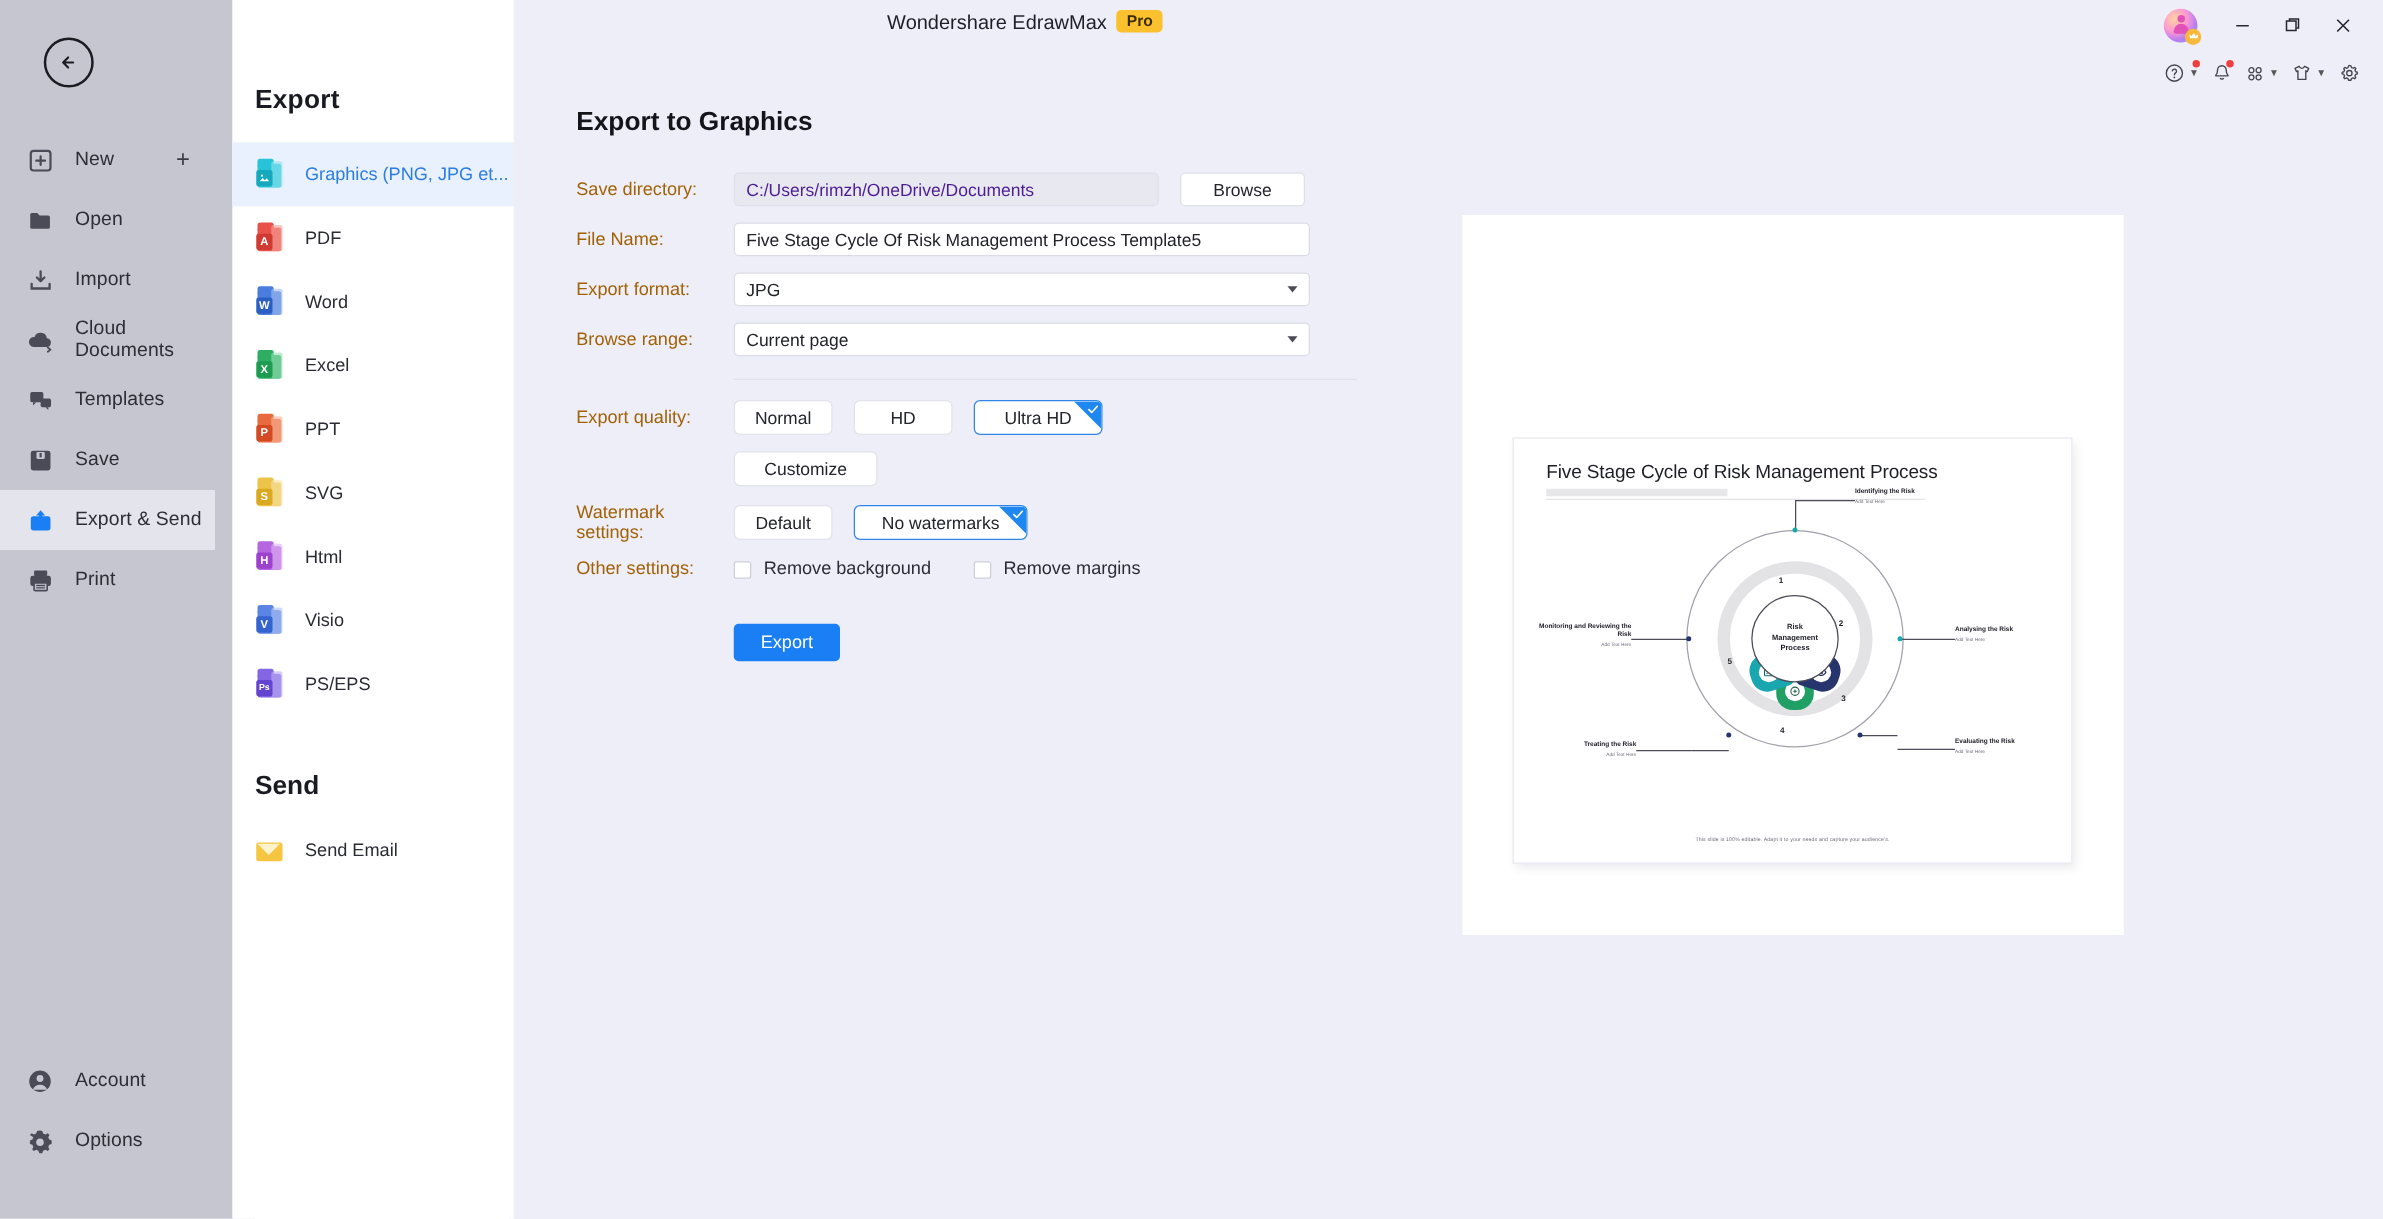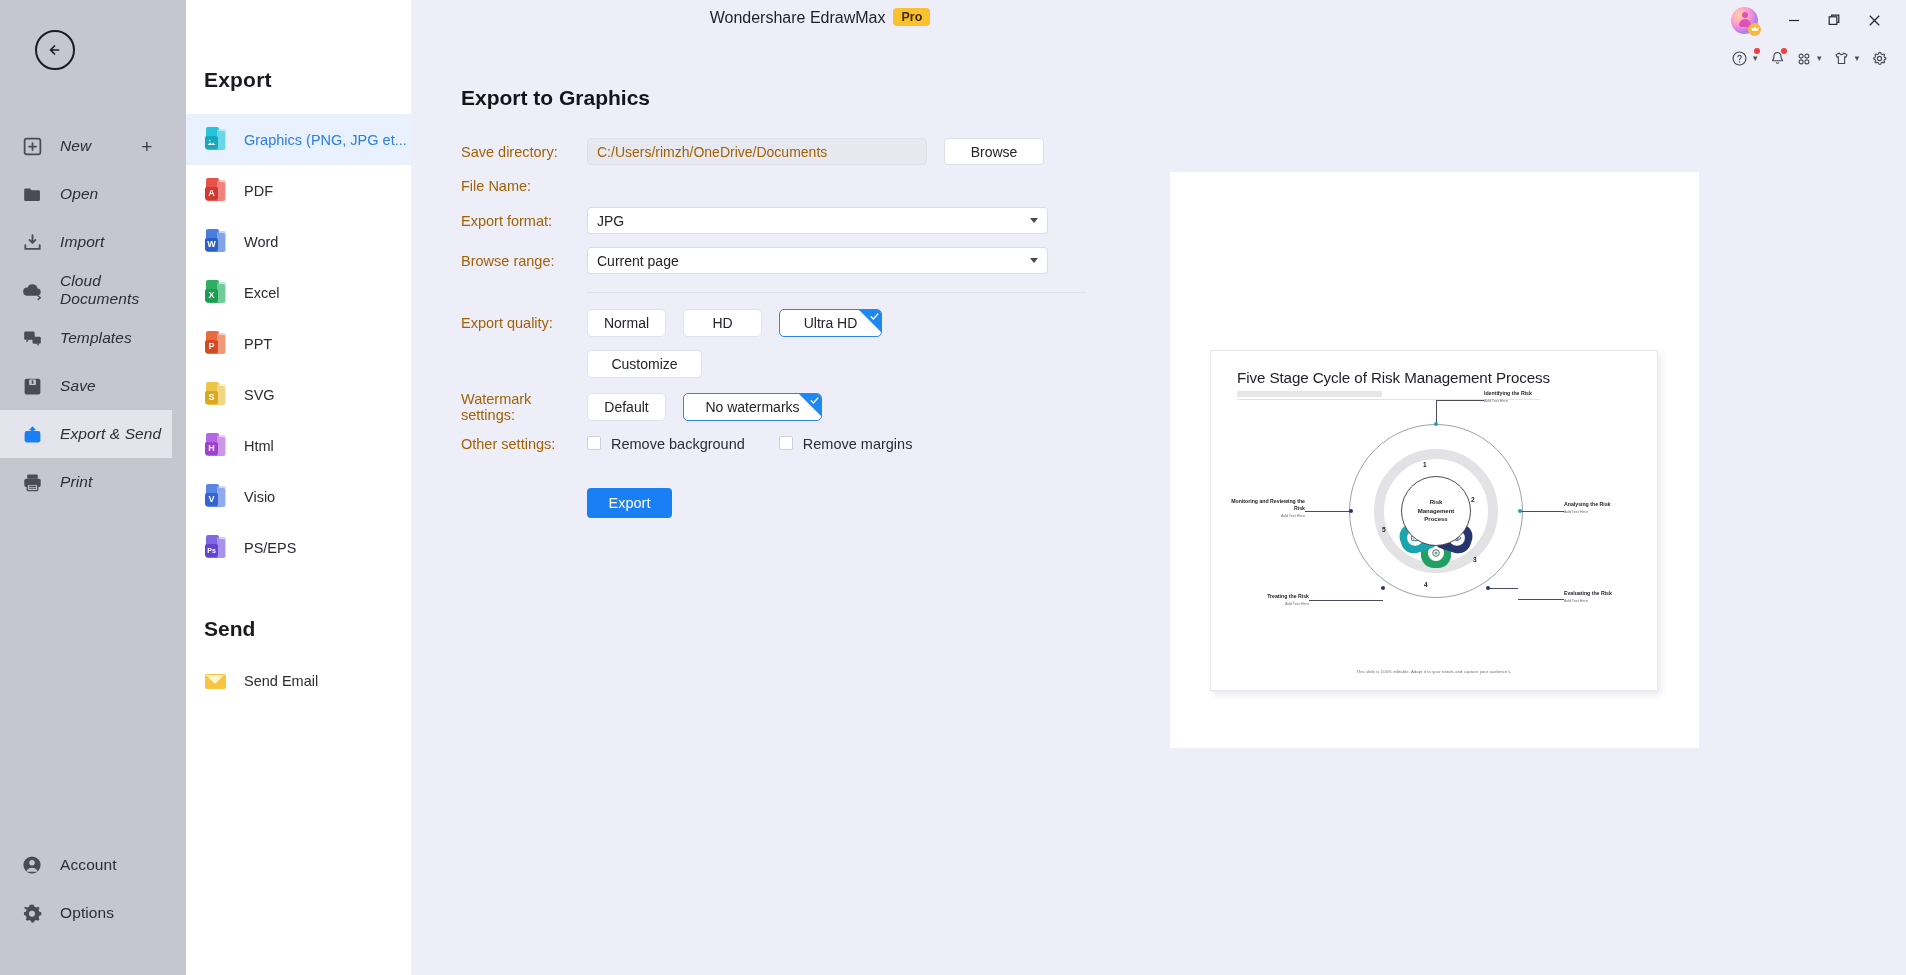--- a/index.html
+++ b/index.html
@@ -18,21 +18,21 @@
     background: #c6c6d0;
   }
   .back-btn {
     position: absolute; left: 35px; top: 30px;
     width: 40px; height: 40px; border-radius: 50%;
     border: 2px solid #1b1c22; background: transparent;
     display: flex; align-items: center; justify-content: center;
     cursor: pointer;
   }
   .back-btn svg { display: block; }
-  .rail-list { position: absolute; left: 0; top: 122px; width: 172px; font-style: italic; }
+  .rail-list { position: absolute; left: 0; top: 104px; width: 172px; }
   .rail-item {
     position: relative; display: flex; align-items: center;
     height: 48px; padding-left: 18px; cursor: pointer;
   }
   .rail-item .ri-ico {
     width: 28px; height: 28px; margin-right: 14px;
     display: flex; align-items: center; justify-content: center;
     flex: 0 0 28px;
   }
   .rail-item .ri-label { font-size: 15.5px; color: #2c2d35; letter-spacing: .1px; }
@@ -146,21 +146,21 @@
   .form-title { font-size: 21px; font-weight: 700; color: #14151b; margin-left: 50px; }
   .form { margin-left: 50px; margin-top: 28px; width: 625px; }
   .row { display: flex; align-items: center; margin-bottom: 13px; }
   .lbl { width: 126px; font-size: 14.5px; color: #a16207; flex: 0 0 126px; }
   .inp {
     height: 27px; border: 1px solid #dcdce6; border-radius: 4px;
     background: #fff; font-size: 14px; color: #22232a;
     padding: 0 9px; display: flex; align-items: center;
     font-family: "Liberation Sans", sans-serif; width: 100%;
   }
-  .inp.ro { background: #e8e8f1; border-color: #e0e0ea; color: #a16207; }
+  .inp.ro { background: #e8e8f1; border-color: #e0e0ea; color: #4c1d95; }
   .fld-dir { width: 340px; }
   .fld-name { width: 461px; }
   .sel {
     width: 461px; height: 27px; border: 1px solid #dcdce6; border-radius: 4px;
     background: #fff; font-size: 14px; color: #22232a;
     padding: 0 9px; display: flex; align-items: center; justify-content: space-between;
     cursor: pointer;
   }
   .sel .caret { width:0;height:0;border-left:4px solid transparent;border-right:4px solid transparent;border-top:5px solid #4a4b55; }
   .btn-browse {
@@ -184,21 +184,21 @@
     clip-path: polygon(100% 0, 0 0, 100% 100%);
   }
   .opt .corner svg { position: absolute; right: 2px; top: 2px; }
   .w-normal { width: 79px; }
   .w-hd { width: 79px; }
   .w-ultra { width: 103px; }
   .w-custom { width: 115px; }
   .w-default { width: 79px; }
   .w-nowm { width: 139px; }
 
-  .cb-wrap { display: flex; align-items: flex-start; margin-right: 34px; cursor: pointer; }
+  .cb-wrap { display: flex; align-items: flex-end; margin-right: 34px; cursor: pointer; }
   .cb {
     width: 14px; height: 14px; border: 1px solid #cfcfdb; border-radius: 2px;
     background: #fff; margin-right: 10px; flex: 0 0 14px;
   }
   .cb-lbl { font-size: 14.5px; color: #2b2c34; }
 
   .btn-export {
     margin: 36px 0 0 126px; width: 85px; height: 30px; border-radius: 4px;
     background: #1a7ff5; color: #fff; font-size: 14.5px; border: none;
     display: flex; align-items: center; justify-content: center; cursor: pointer;
@@ -597,20 +597,21 @@
 
     <div class="form">
       <div class="row">
         <div class="lbl">Save directory:</div>
         <div class="inp ro fld-dir">C:/Users/rimzh/OneDrive/Documents</div>
         <div class="btn-browse">Browse</div>
       </div>
 
       <div class="row">
         <div class="lbl">File Name:</div>
+        <div class="inp fld-name">Five Stage Cycle Of Risk Management Process Template5</div>
       </div>
 
       <div class="row">
         <div class="lbl">Export format:</div>
         <div class="sel">
           <span>JPG</span>
           <span class="caret"></span>
         </div>
       </div>
 

